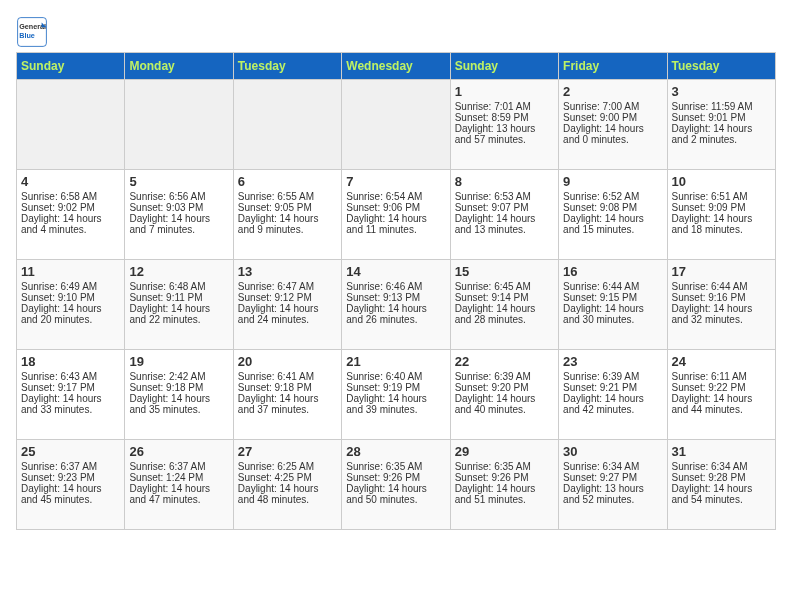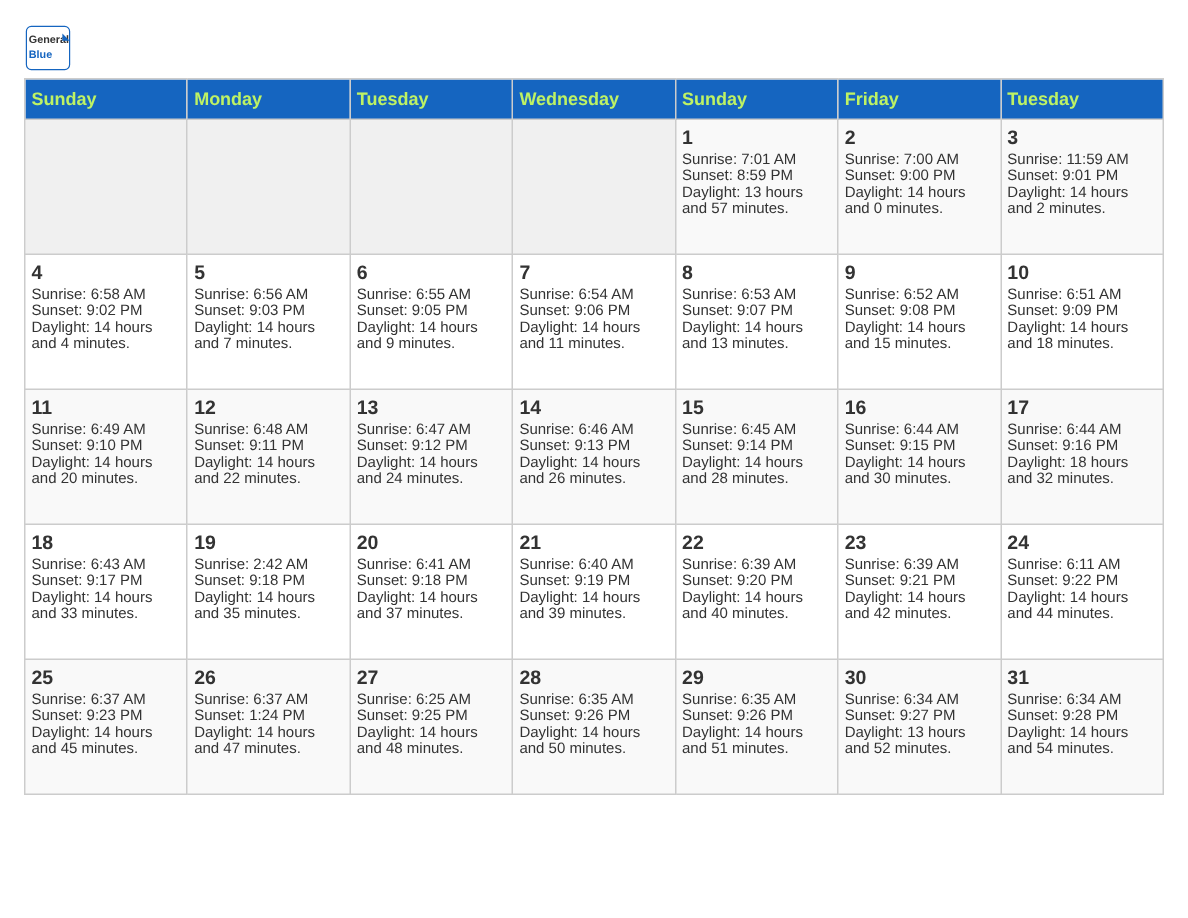--- a/index.html
+++ b/index.html
@@ -206,21 +206,21 @@
         <td>
           <span class="day-number">16</span>
           <div>Sunrise: 6:44 AM</div>
           <div>Sunset: 9:15 PM</div>
           <div>Daylight: 14 hours and 30 minutes.</div>
         </td>
         <td>
           <span class="day-number">17</span>
           <div>Sunrise: 6:44 AM</div>
           <div>Sunset: 9:16 PM</div>
-          <div>Daylight: 18 hours and 32 minutes.</div>
+          <div>Daylight: 14 hours and 32 minutes.</div>
         </td>
       </tr>
       <tr>
         <td>
           <span class="day-number">18</span>
           <div>Sunrise: 6:43 AM</div>
           <div>Sunset: 9:17 PM</div>
           <div>Daylight: 14 hours and 33 minutes.</div>
         </td>
         <td>
@@ -269,21 +269,21 @@
         </td>
         <td>
           <span class="day-number">26</span>
           <div>Sunrise: 6:37 AM</div>
           <div>Sunset: 1:24 PM</div>
           <div>Daylight: 14 hours and 47 minutes.</div>
         </td>
         <td>
           <span class="day-number">27</span>
           <div>Sunrise: 6:25 AM</div>
-          <div>Sunset: 9:25 PM</div>
+          <div>Sunset: 4:25 PM</div>
           <div>Daylight: 14 hours and 48 minutes.</div>
         </td>
         <td>
           <span class="day-number">28</span>
           <div>Sunrise: 6:35 AM</div>
           <div>Sunset: 9:26 PM</div>
           <div>Daylight: 14 hours and 50 minutes.</div>
         </td>
         <td>
           <span class="day-number">29</span>

